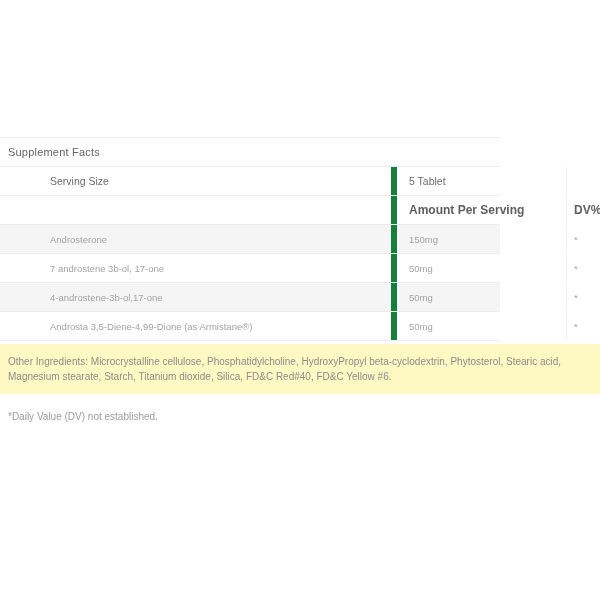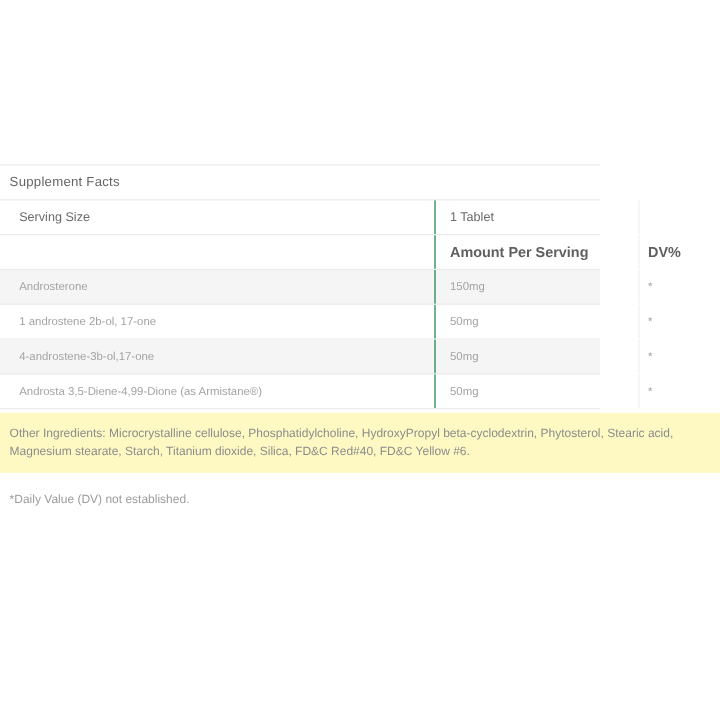--- a/index.html
+++ b/index.html
@@ -4,21 +4,21 @@
 <style>
   html,body { margin:0; padding:0; background:#fff; }
   .page {
     position:relative; width:600px; height:600px; background:#ffffff;
     font-family:"Liberation Sans", sans-serif; overflow:hidden;
   }
   .sf-table { position:absolute; top:137px; left:0; width:500px; border-top:1px solid #ececec; }
   .row { display:flex; align-items:stretch; height:29px; border-bottom:1px solid #ececec; box-sizing:border-box; }
   .row.alt { background:#f5f5f5; }
   .cell { display:flex; align-items:center; box-sizing:border-box; height:100%; }
-  .cell.name   { flex:0 0 363px; padding-left:16px; border-right:1px solid #15803d; }
+  .cell.name   { flex:0 0 363px; padding-left:16px; border-right:6px solid #15803d;margin-left:34px; }
   .cell.amount { flex:0 0 170px; padding-left:12px; border-right:1px solid #f0f0f0; }
   .cell.dv     { flex:1 1 auto; padding-left:7px;text-align:right; }
   .cell.full   { flex:1 1 auto; padding-left:8px; border-right:none; }
   .t-title { font-size:11px;   color:#646464; letter-spacing:.2px; }
   .t-dark  { font-size:10.5px; color:#6b6b6b; }
   .t-head  { font-size:12px; color:#5f5f5f; font-weight:700; }
   .t-light { font-size:9.5px;  color:#a3a3a3; }
   .other-ingredients {
     margin-top:3px; background:#fef9c3; padding:10px 28px 10px 8px;
     font-size:10px; line-height:15px; color:#8c8c8c; box-sizing:border-box; width:600px;
@@ -31,39 +31,39 @@
 <div class="page">
 
   <div class="sf-table">
 
     <div class="row">
       <div class="cell full t-title">Supplement Facts</div>
     </div>
 
     <div class="row">
       <div class="cell name t-dark">Serving Size</div>
-      <div class="cell amount t-dark">1 Tablet</div>
+      <div class="cell amount t-dark">5 Tablet</div>
       <div class="cell dv"></div>
     </div>
 
 
     <div class="row">
       <div class="cell name"></div>
       <div class="cell amount t-head">Amount Per Serving</div>
       <div class="cell dv t-head">DV%</div>
     </div>
 
     <div class="row alt">
       <div class="cell name t-light">Androsterone</div>
       <div class="cell amount t-light">150mg</div>
       <div class="cell dv t-light">*</div>
     </div>
 
     <div class="row">
-      <div class="cell name t-light">1 androstene 2b-ol, 17-one</div>
+      <div class="cell name t-light">7 androstene 3b-ol, 17-one</div>
       <div class="cell amount t-light">50mg</div>
       <div class="cell dv t-light">*</div>
     </div>
 
     <div class="row alt">
       <div class="cell name t-light">4-androstene-3b-ol,17-one</div>
       <div class="cell amount t-light">50mg</div>
       <div class="cell dv t-light">*</div>
     </div>
 

